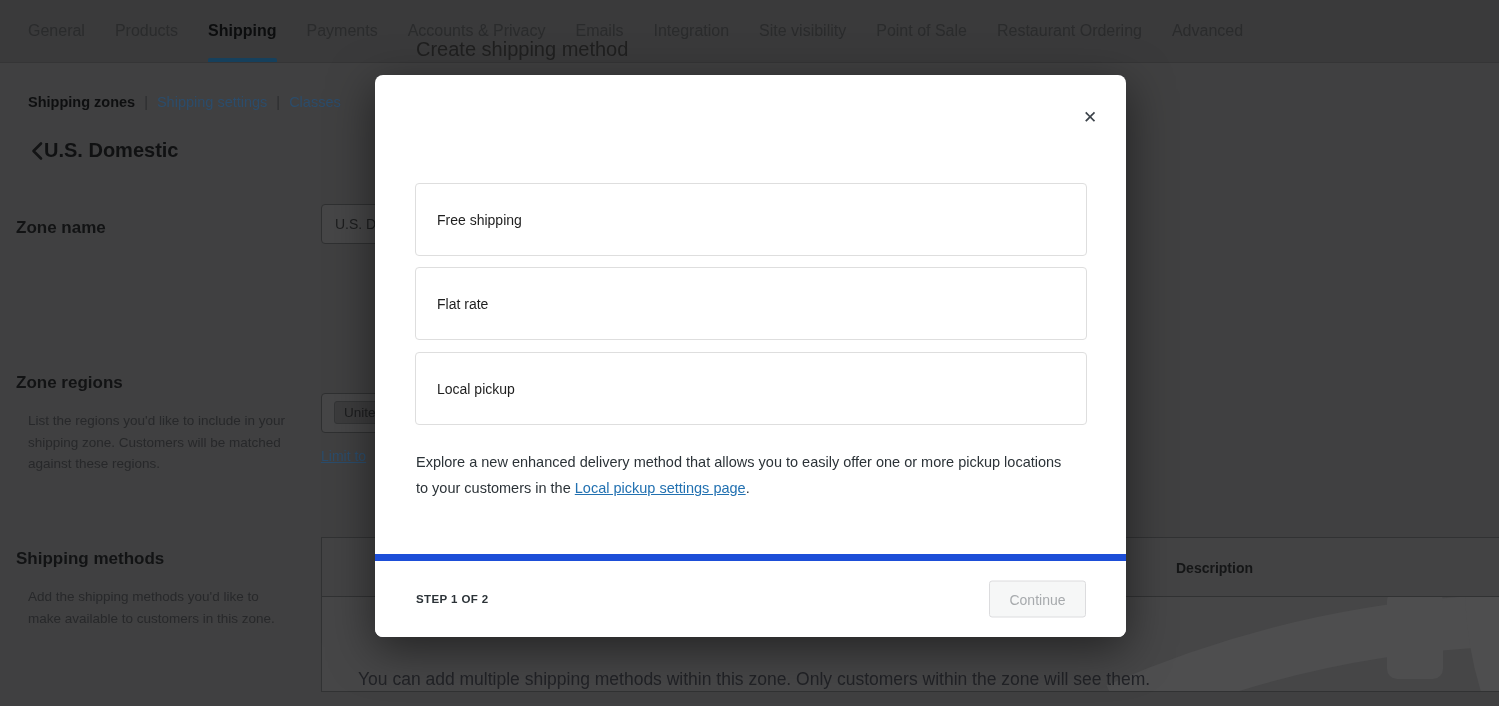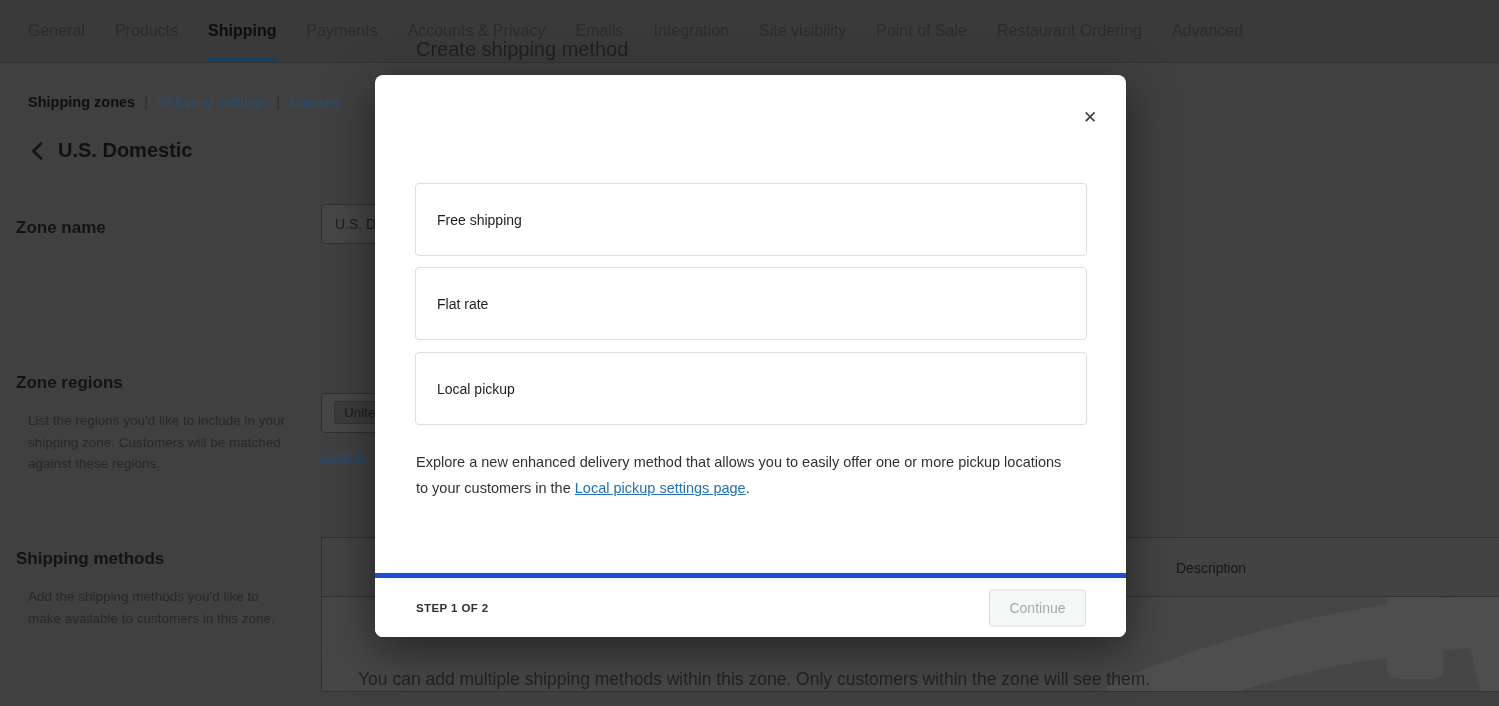--- a/index.html
+++ b/index.html
@@ -30,21 +30,21 @@
   }
 
   .breadcrumb {
     position:absolute; left:28px; top:94px; font-size:14.5px;
     display:flex; align-items:flex-start; gap:9px; white-space:nowrap;
   }
   .crumb-current { color:#0e0f10; font-weight:700; }
   .crumb-sep { color:#2c2d2e; }
   .crumb-link { color:#2b4c6b; cursor:pointer; text-decoration:none; }
 
-  .title-row { position:absolute; left:30px; top:139px; display:flex; align-items:center; gap:14px; }
+  .title-row { position:absolute; left:30px; top:139px; display:flex; align-items:center; }
   .back-btn { display:flex; align-items:center; cursor:pointer; }
   .page-title { font-size:20px; font-weight:700; color:#101112; }
 
   .section-label { position:absolute; left:16px; font-size:17px; font-weight:700; color:#121314; }
   .section-desc  { position:absolute; left:28px; font-size:13.5px; line-height:21.5px; color:#27282a; }
 
   .field-input {
     position:absolute; left:321px; width:300px;
     background:#464647; border:1px solid #2f3031; border-radius:4px;
     font-size:14px; color:#1c1d1e;
@@ -63,21 +63,21 @@
   .methods-table {
     position:absolute; left:321px; top:537px; width:1178px;
     border-top:1px solid #313233; border-left:1px solid #313233;
   }
   .methods-thead {
     height:59px; background:#434344; border-bottom:1px solid #313233;
     position:relative;
   }
   .th-description {
     position:absolute; left:854px; top:0; height:59px; display:flex; align-items:center;
-    font-size:14px; font-weight:400; color:#151617;
+    font-size:14px; font-weight:700; color:#151617;
   }
   .methods-row {
     height:95px; background:#464647; border-bottom:1px solid #313233;
     position:relative; overflow:hidden;
   }
   .empty-row-text {
     position:absolute; left:36px; top:37px; font-size:17.5px; color:#212226;
     white-space:nowrap;
     margin-top:35px;
   }
@@ -111,22 +111,22 @@
   .option-2 { top:192px; }
   .option-3 { top:277px; }
 
   .modal-note {
     position:absolute; left:41px; top:375px; width:660px;
     font-size:14.5px; line-height:25.5px; color:#2c3338;
   }
   .modal-note a, .note-link { color:#2271b1; text-decoration:underline; cursor:pointer; }
 
   .modal-footer {
-    position:absolute; left:0; right:0; bottom:0; height:64px;
-    border-top:5px solid #1d4ed8; border-radius:0 0 8px 8px; background:#fff;
+    position:absolute; left:0; right:0; bottom:0; height:83px;
+    border-top:7px solid #1d4ed8; border-radius:0 0 8px 8px; background:#fff;
   }
   .step-indicator {
     position:absolute; left:41px; top:50%; transform:translateY(-50%);
     font-size:11.5px; font-weight:700; letter-spacing:0.4px; color:#2c3338;
   }
   .continue-btn {
     position:absolute; right:40px; top:50%; transform:translateY(-50%);
     width:97px; height:37px; background:#f6f7f7; border:1px solid #dcdcde;
     border-radius:3px; font-size:14px; color:#a7aaad;
     display:flex; align-items:center; justify-content:center;

